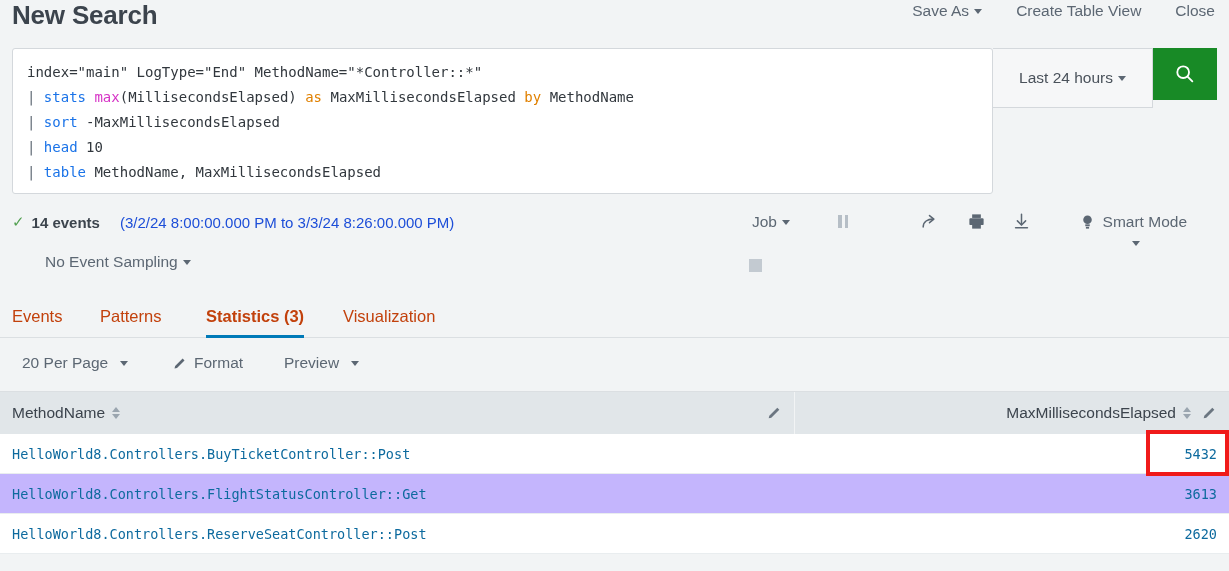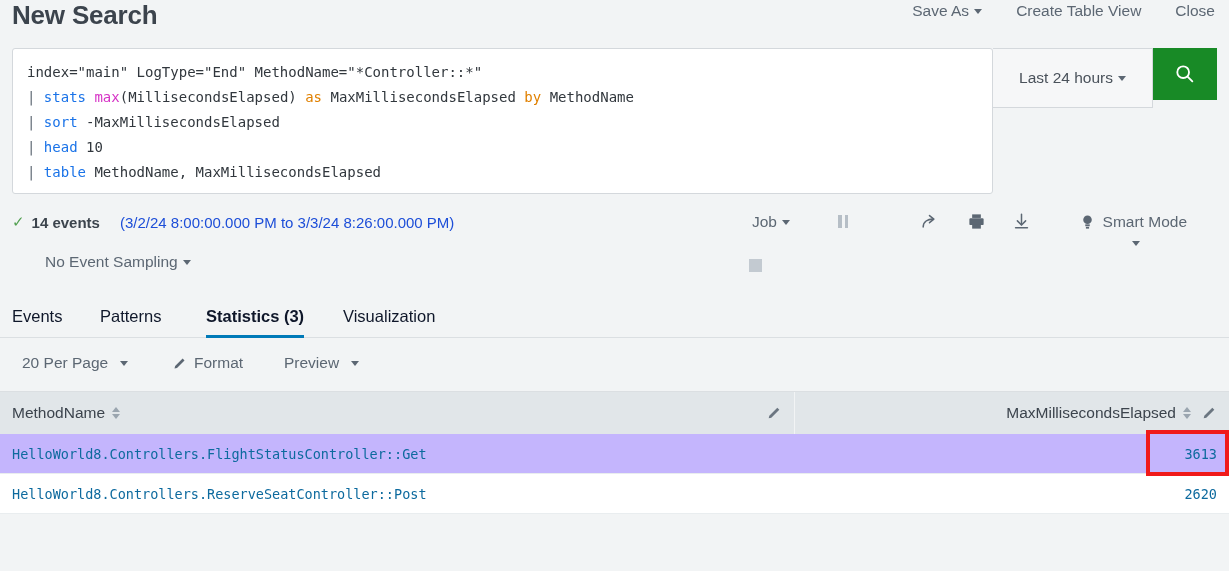--- a/index.html
+++ b/index.html
@@ -97,21 +97,21 @@
   }
 
   
   .tabs {
     position: absolute; left: 0; top: 294px; width: 1229px; height: 44px;
     border-bottom: 1px solid #dbdfe2; background: #f2f4f5;
   }
   .tab {
     position: absolute; top: 0; height: 44px;
     display: flex; align-items: center;
-    font-size: 16.5px; color: #0f172a; cursor: pointer;
+    font-size: 16.5px; color: #c2410c; cursor: pointer;
   }
   .tab.active { font-weight: 700; }
   .tab.active::after {
     content: ""; position: absolute; left: 0; right: 0; bottom: -1px;
     height: 4px; background: #007ab8;
   }
 
   
   .restoolbar {
     position: absolute; left: 0; top: 338px; width: 1229px; height: 54px;
@@ -295,20 +295,24 @@
               <i class="up"></i>
               <i class="dn"></i>
             </span>
         </span>
         <svg width="16" height="16" viewBox="0 0 24 24" style="margin-left:10px;">
           <path d="M4 20l4-1 12-12-3-3L5 16z" fill="#6b7681"></path>
         </svg>
       </div>
     </div>
     <div id="tbody">
+        <div class="trow">
+          <div class="td td-left">HelloWorld8.Controllers.BuyTicketController::Post</div>
+          <div class="td td-right">5432</div>
+        </div>
         <div class="trow alt">
           <div class="td td-left">HelloWorld8.Controllers.FlightStatusController::Get</div>
           <div class="td td-right">3613</div>
         </div>
         <div class="trow">
           <div class="td td-left">HelloWorld8.Controllers.ReserveSeatController::Post</div>
           <div class="td td-right">2620</div>
         </div>
       </div>
   </div>

